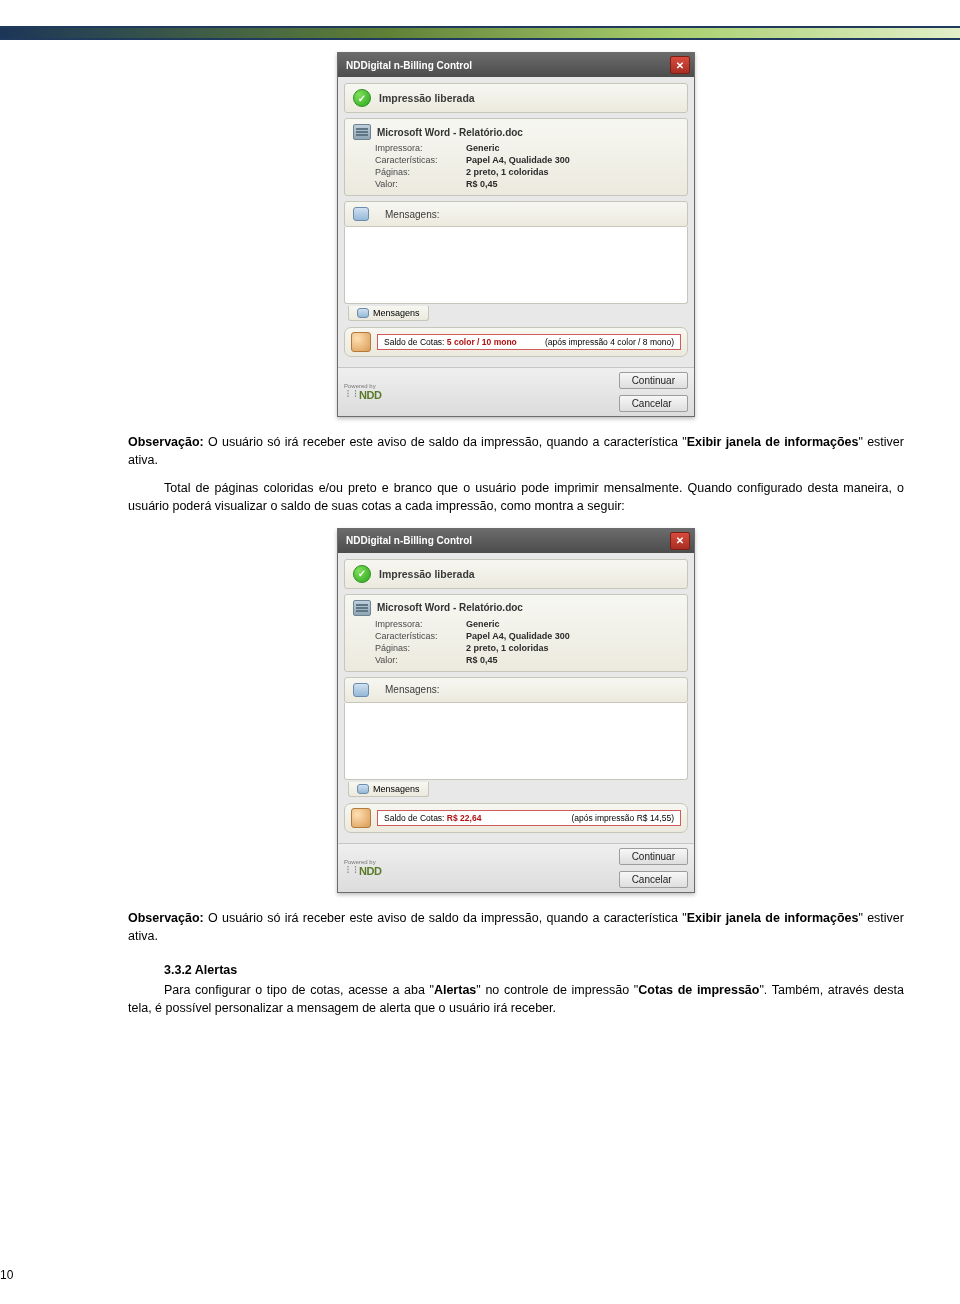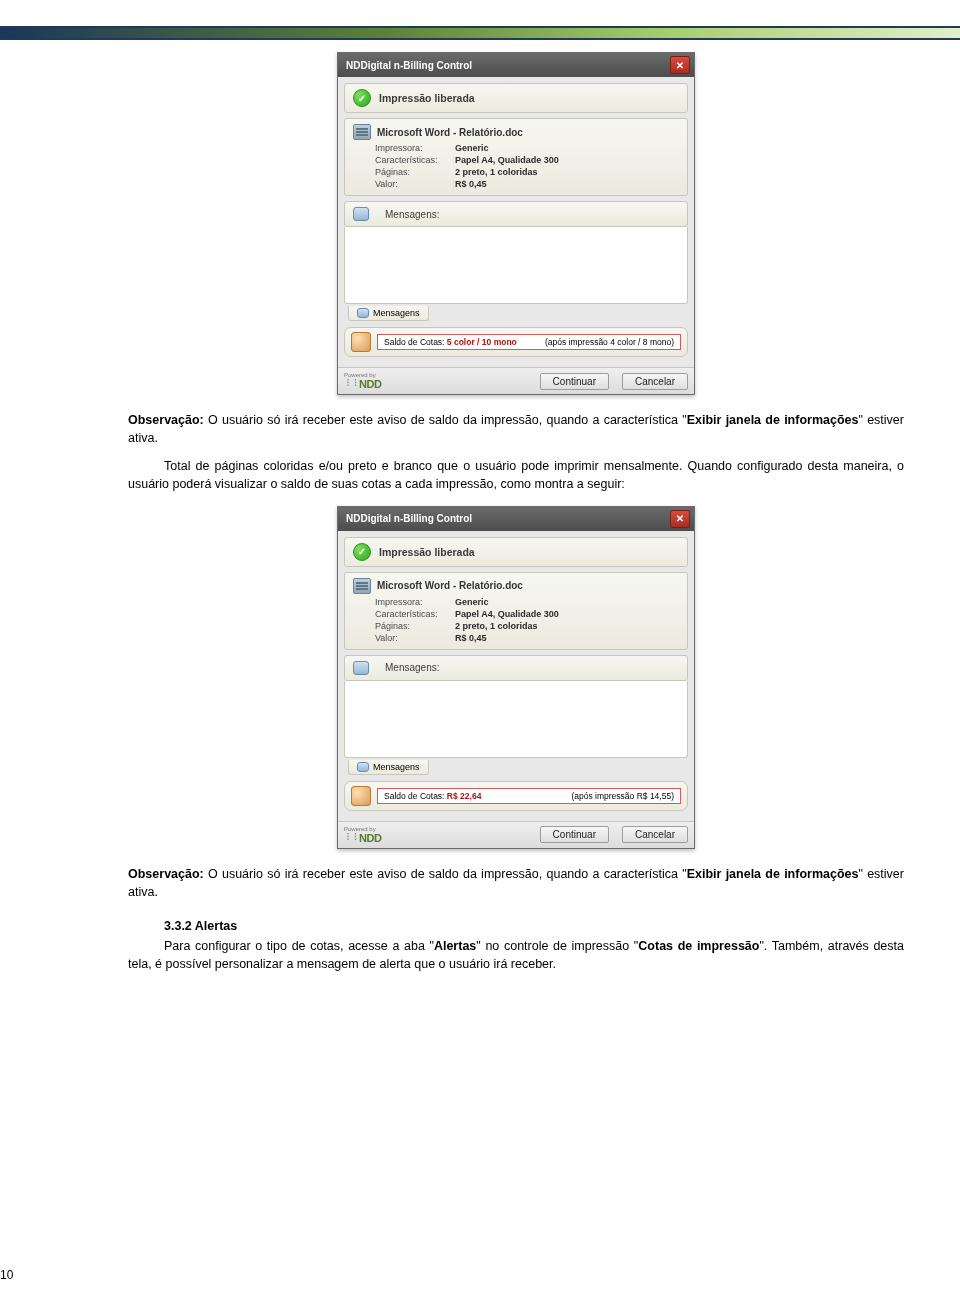--- a/index.html
+++ b/index.html
@@ -84,21 +84,21 @@
     background: linear-gradient(#bfd0dd, #8fa6b6);
     border: 1px solid #6e8290;
     border-radius: 2px;
     position: relative;
   }
   .doc-icon::after {
     content: ""; position: absolute; left: 2px; right: 2px; top: 3px;
     height: 2px; background: #5f7684; box-shadow: 0 3px 0 #5f7684, 0 6px 0 #5f7684;
   }
   .kv { padding: 1px 8px 1px 30px; font-size: 9px; color: #4a4a4a; display: flex; }
-  .kv .k { width: 80px; }
+  .kv .k { width: 91px; }
   .kv .v { font-weight: bold; color: #2b2b2b; }
   .msg-row {
     display: flex; align-items: center;
     padding: 5px 8px; font-size: 10px; font-weight: normal; color: #3a3a3a; gap: 10px;
   }
   .bubble-icon {
     width: 14px; height: 12px; margin-right: 6px;
     background: linear-gradient(#d0e1f2, #95b8d6);
     border: 1px solid #6b8cab; border-radius: 3px;
   }
@@ -131,21 +131,21 @@
   }
   .saldo-box .left .val, .val-red { color: #b01212; font-weight: bold; }
   .footer {
     display: flex; align-items: center; justify-content: space-between;
     background: linear-gradient(#efefef, #dcdcdc);
     border-top: 1px solid #c6c6c6;
     padding: 4px 6px;
   }
   .ndd-logo { font-size: 11px; color: #5a7a2a; font-weight: bold; letter-spacing: -0.5px; }
   .ndd-logo .dots { color: #888; font-size: 8px; vertical-align: top; }
-  .btns { display: flex; gap: 13px; }
+  .btns { display: flex; gap: 6px; flex-direction: column; }
   .btn {
     font-size: 10px; padding: 2px 12px;
     background: linear-gradient(#f7f7f7, #dedede);
     border: 1px solid #9d9d9d; border-radius: 2px;
     cursor: pointer; color: #222;
   }
 
   
   .para { font-size: 12.5px; line-height: 1.45; text-align: justify; margin: 10px 0; }
   .obs-bold { font-weight: bold; }

